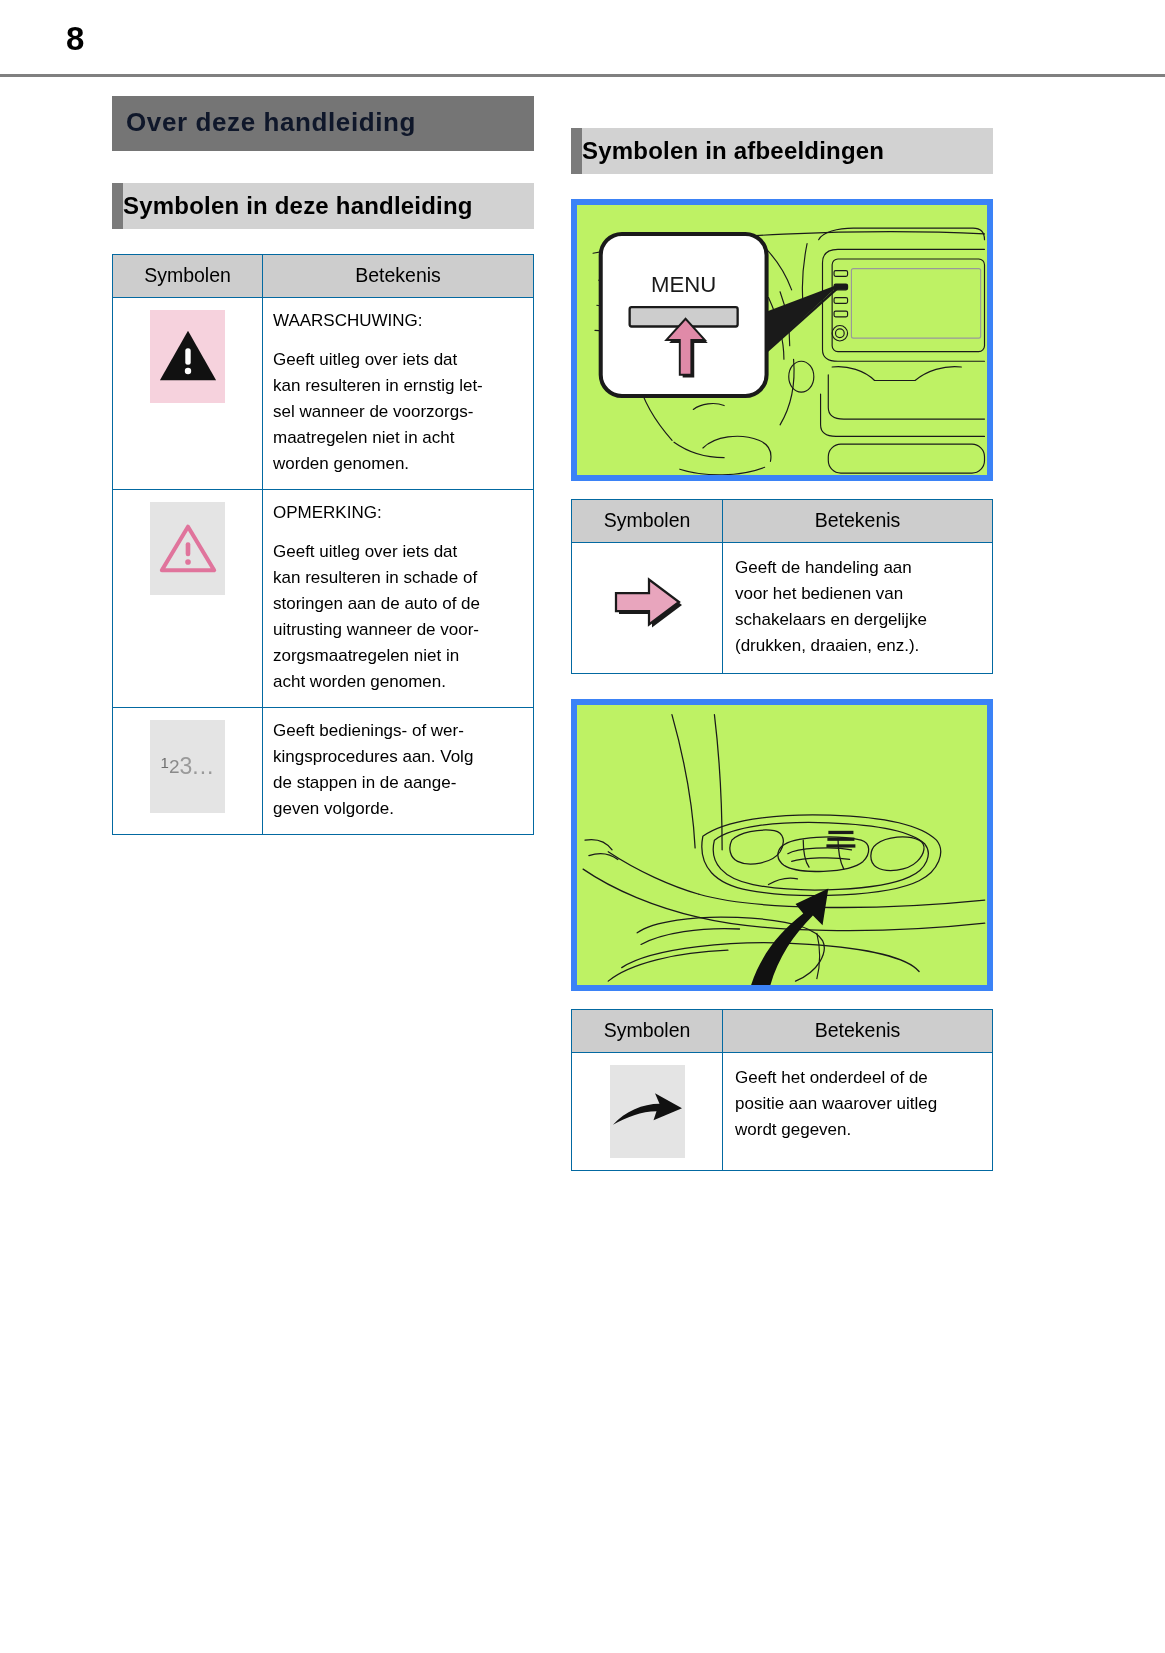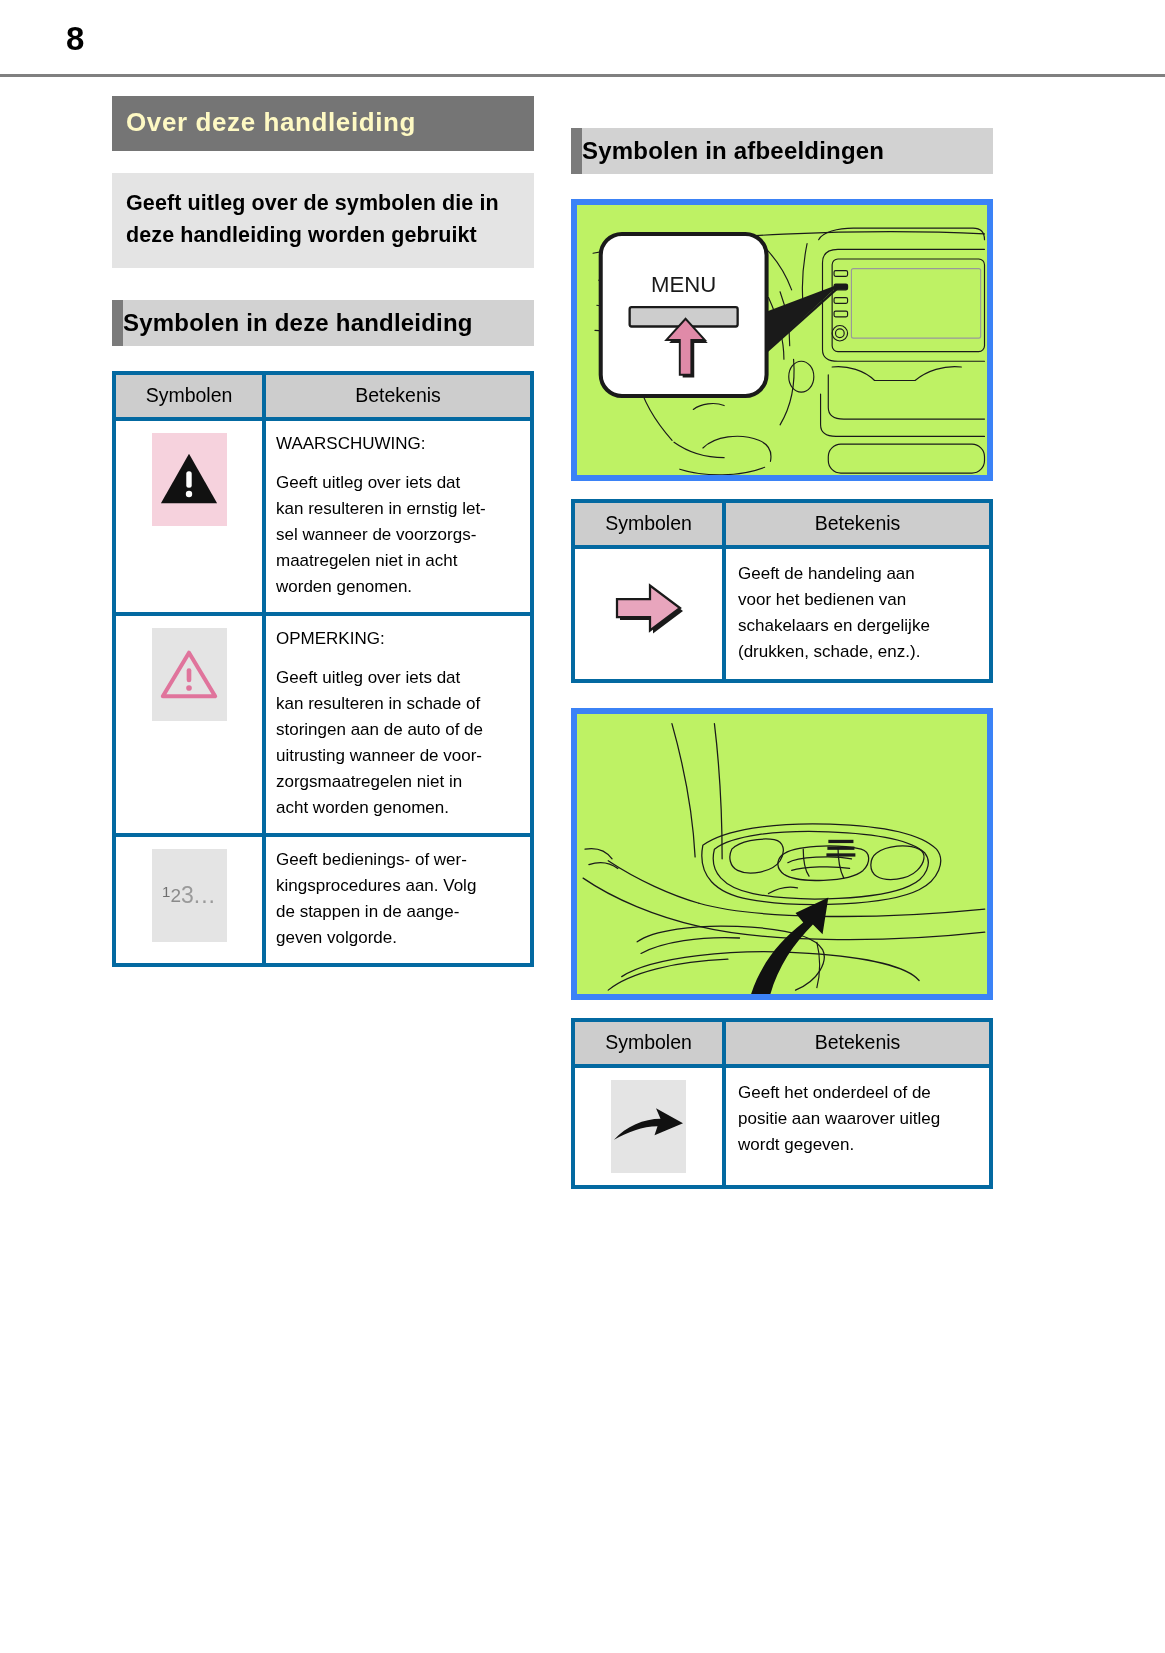--- a/index.html
+++ b/index.html
@@ -44,21 +44,21 @@
   }
   .col-right {
     position: absolute;
     left: 571px; top: 96px;
     width: 422px;
   }
 
   
   .chapter-bar {
     background: #757575;
-    color: #fef9c3;
+    color: #0f172a;
     font-size: 26px;
     font-weight: bold;
     letter-spacing: 0.6px;
     padding: 12px 14px 13px 14px;
     line-height: 1.15;
   }
 
   
   .intro-block {
     background: #e4e4e4;
@@ -93,21 +93,21 @@
 
   
   table.sym-table {
     border-collapse: collapse;
     width: 100%;
     margin-top: 25px;
     table-layout: fixed;
   }
   table.sym-table th,
   table.sym-table td {
-    border: 4px solid #0369a1;
+    border: 1px solid #0369a1;
     vertical-align: top;
   }
   table.sym-table thead th {
     background: #cdcdcd;
     font-size: 19.5px;
     font-weight: normal;
     text-align: center;
     padding: 9px 4px 10px 4px;
     vertical-align: middle;
     height: 42px;
@@ -169,21 +169,20 @@
 
 <div class="page-header">
   <div class="page-number">8</div>
   <div class="header-rule"></div>
 </div>
 
 <div class="col-left">
 
   <div class="chapter-bar">Over deze handleiding</div>
 
-  <div class="intro-block">Geeft uitleg over de symbolen die in deze handleiding worden gebruikt</div>
 
   <div class="section-heading">
     <div class="tab"></div>
     <div class="sh-label">Symbolen in deze handleiding</div>
   </div>
 
   <table class="sym-table">
     <colgroup>
         <col class="col-sym">
         <col>
@@ -344,21 +343,21 @@
             <svg viewBox="0 0 100 80" width="92" height="74" aria-hidden="true">
               <path d="M8 28 L8 52 L52 52 L52 70 L92 40 L52 10 L52 28 Z" fill="#1a1a1a" transform="translate(4,4)"></path>
               <path d="M8 28 L8 52 L52 52 L52 70 L92 40 L52 10 L52 28 Z" fill="#e8a5bd" stroke="#1a1a1a" stroke-width="3"></path>
             </svg>
           </span>
         </td>
         <td class="mean-cell">
           <span class="ln">Geeft de handeling aan</span>
           <span class="ln">voor het bedienen van</span>
           <span class="ln">schakelaars en dergelijke</span>
-          <span class="ln">(drukken, schade, enz.).</span>
+          <span class="ln">(drukken, draaien, enz.).</span>
         </td>
       </tr>
     </tbody>
   </table>
 
   <div class="illus second">
     <svg viewBox="0 0 420 290" preserveAspectRatio="xMidYMid meet" aria-hidden="true">
       <g fill="none" stroke="#1a1a1a" stroke-width="1.3" stroke-linecap="round" stroke-linejoin="round">
 
         <path d="M96 10 C110 60 118 110 120 148"></path>

